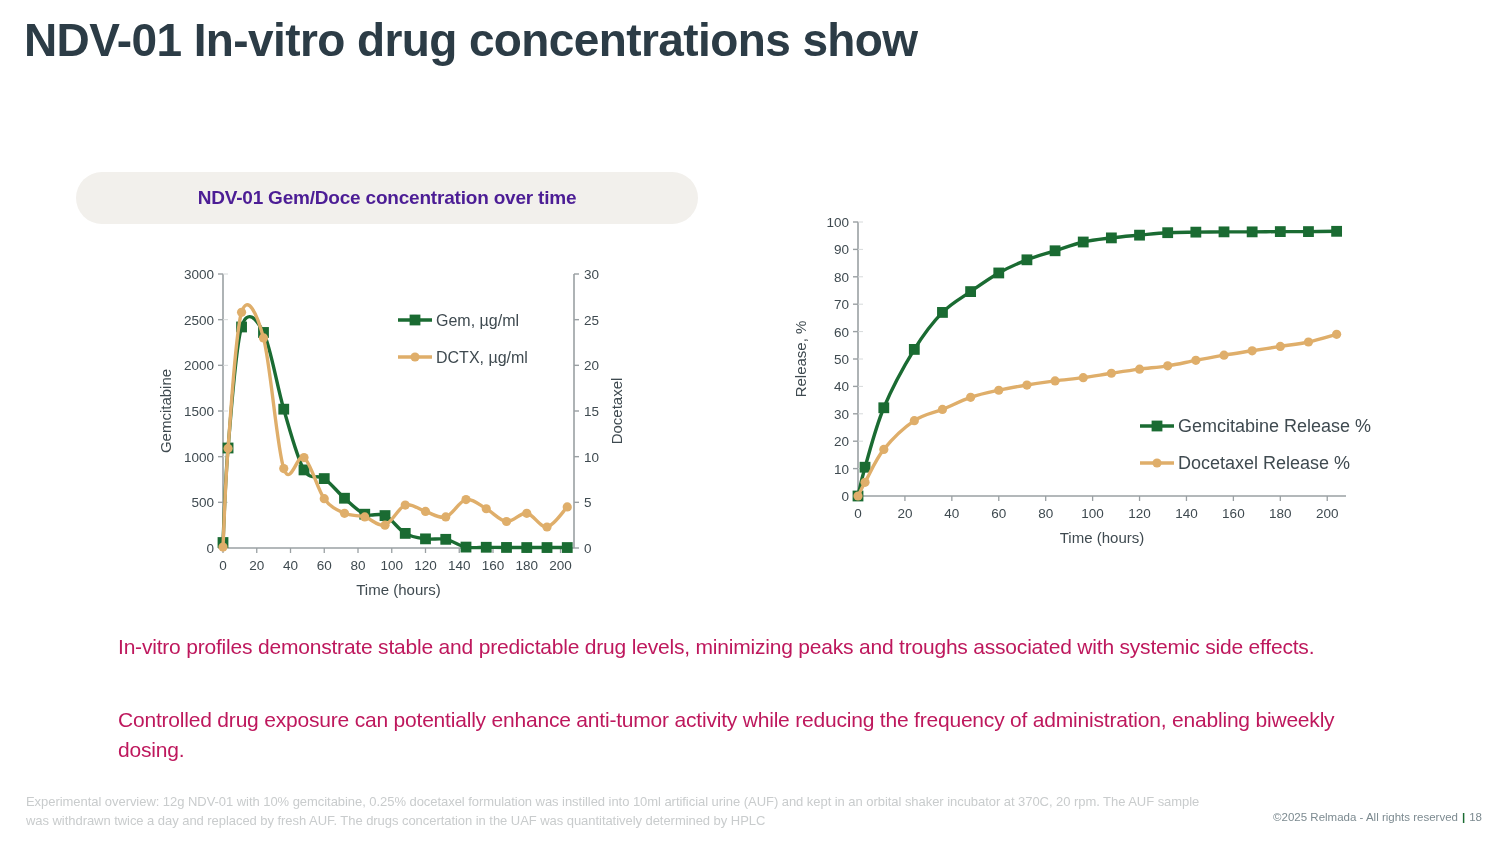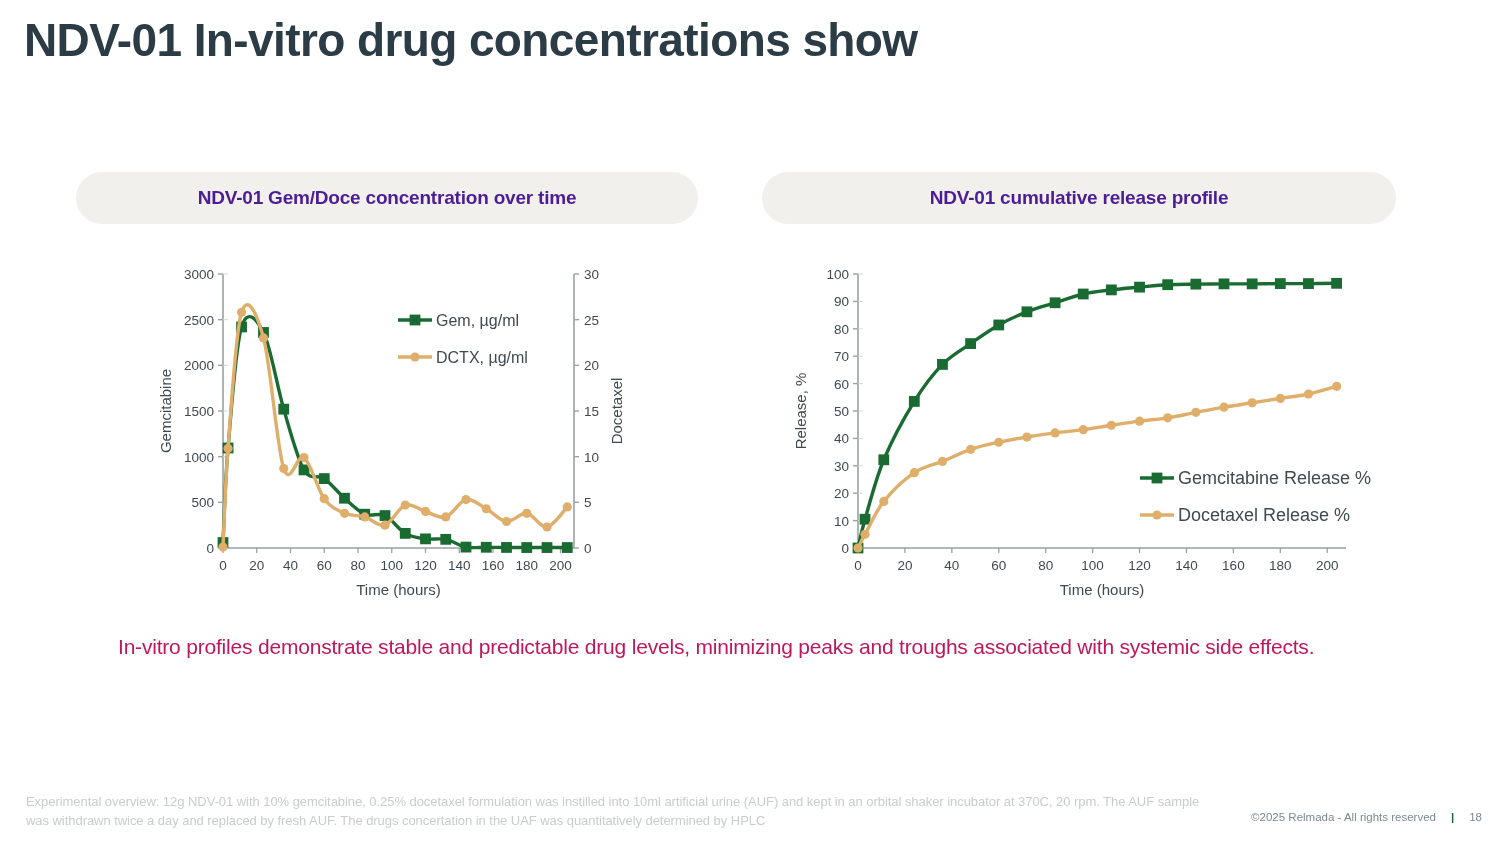--- a/index.html
+++ b/index.html
@@ -51,21 +51,21 @@
 
   
   .footnote {
     position: absolute; left: 26px; top: 793px; width: 1190px;
     font-size: 13px; line-height: 1.45; color: #c9cccd;
     letter-spacing: -0.05px;
   }
   .copyright {
     position: absolute; right: 18px; top: 811px;
     font-size: 11.5px; color: #7c8a90;
-    display: flex; align-items: center; gap: 15px;
+    display: flex; align-items: center; gap: 4px;
     white-space: nowrap;
   }
   .copyright .sep { color: #1a6b32; font-weight: 700; }
 </style>
 </head>
 <body>
 
 <div class="slide">
 
   <h1 class="title">
@@ -189,21 +189,20 @@
             <text x="360" y="69.76" font-size="16" fill="#3f4a50" font-family="&quot;Liberation Sans&quot;, sans-serif">Gem, µg/ml</text>
             <line x1="322" y1="101" x2="356" y2="101" stroke="#dfae6a" stroke-width="3.4" stroke-linecap="butt"></line>
             <circle cx="339" cy="101" r="4.6" fill="#dfae6a"></circle>
             <text x="360" y="106.76" font-size="16" fill="#3f4a50" font-family="&quot;Liberation Sans&quot;, sans-serif">DCTX, µg/ml</text>
           </g>
         </svg>
     </div>
   </div>
 
   <div class="panel right">
-    <div class="panel-pill">NDV-01 cumulative release profile</div>
     <div class="chart-wrap">
       <svg class="chart-svg" id="chart-1" width="634" height="350" viewBox="0 0 634 350">
           <line x1="96" y1="18" x2="96" y2="292" stroke="#9aa0a3" stroke-width="1.6"></line>
           <line x1="96" y1="292" x2="584" y2="292" stroke="#9aa0a3" stroke-width="1.4"></line>
           <line x1="91" y1="292" x2="96" y2="292" stroke="#9aa0a3" stroke-width="1.4"></line>
           <text x="87" y="297" text-anchor="end" font-size="13.5" fill="#3f4a50" font-family="&quot;Liberation Sans&quot;, sans-serif">0</text>
           <line x1="91" y1="264.6" x2="96" y2="264.6" stroke="#9aa0a3" stroke-width="1.4"></line>
           <text x="87" y="269.6" text-anchor="end" font-size="13.5" fill="#3f4a50" font-family="&quot;Liberation Sans&quot;, sans-serif">10</text>
           <line x1="91" y1="237.2" x2="96" y2="237.2" stroke="#9aa0a3" stroke-width="1.4"></line>
           <text x="87" y="242.2" text-anchor="end" font-size="13.5" fill="#3f4a50" font-family="&quot;Liberation Sans&quot;, sans-serif">20</text>
@@ -308,20 +307,21 @@
             <text x="416" y="228.48" font-size="18" fill="#3f4a50" font-family="&quot;Liberation Sans&quot;, sans-serif">Gemcitabine Release %</text>
             <line x1="378" y1="259" x2="412" y2="259" stroke="#dfae6a" stroke-width="3.4" stroke-linecap="butt"></line>
             <circle cx="395" cy="259" r="4.6" fill="#dfae6a"></circle>
             <text x="416" y="265.48" font-size="18" fill="#3f4a50" font-family="&quot;Liberation Sans&quot;, sans-serif">Docetaxel Release %</text>
           </g>
         </svg>
     </div>
   </div>
 
   <p class="body-text p1">In-vitro profiles demonstrate stable and predictable drug levels, minimizing peaks and troughs associated with systemic side effects.</p>
+  <p class="body-text p2">Controlled drug exposure can potentially enhance anti-tumor activity while reducing the frequency of administration, enabling biweekly dosing.</p>
 
   <p class="footnote">Experimental overview: 12g NDV-01 with 10% gemcitabine, 0.25% docetaxel formulation was instilled into 10ml artificial urine (AUF) and kept in an orbital shaker incubator at 370C, 20 rpm. The AUF sample was withdrawn twice a day and replaced by fresh AUF. The drugs concertation in the UAF was quantitatively determined by HPLC</p>
   <div class="copyright">
     <span>©2025 Relmada - All rights reserved</span>
     <span class="sep">|</span>
     <span>18</span>
   </div>
 
 </div>
 

